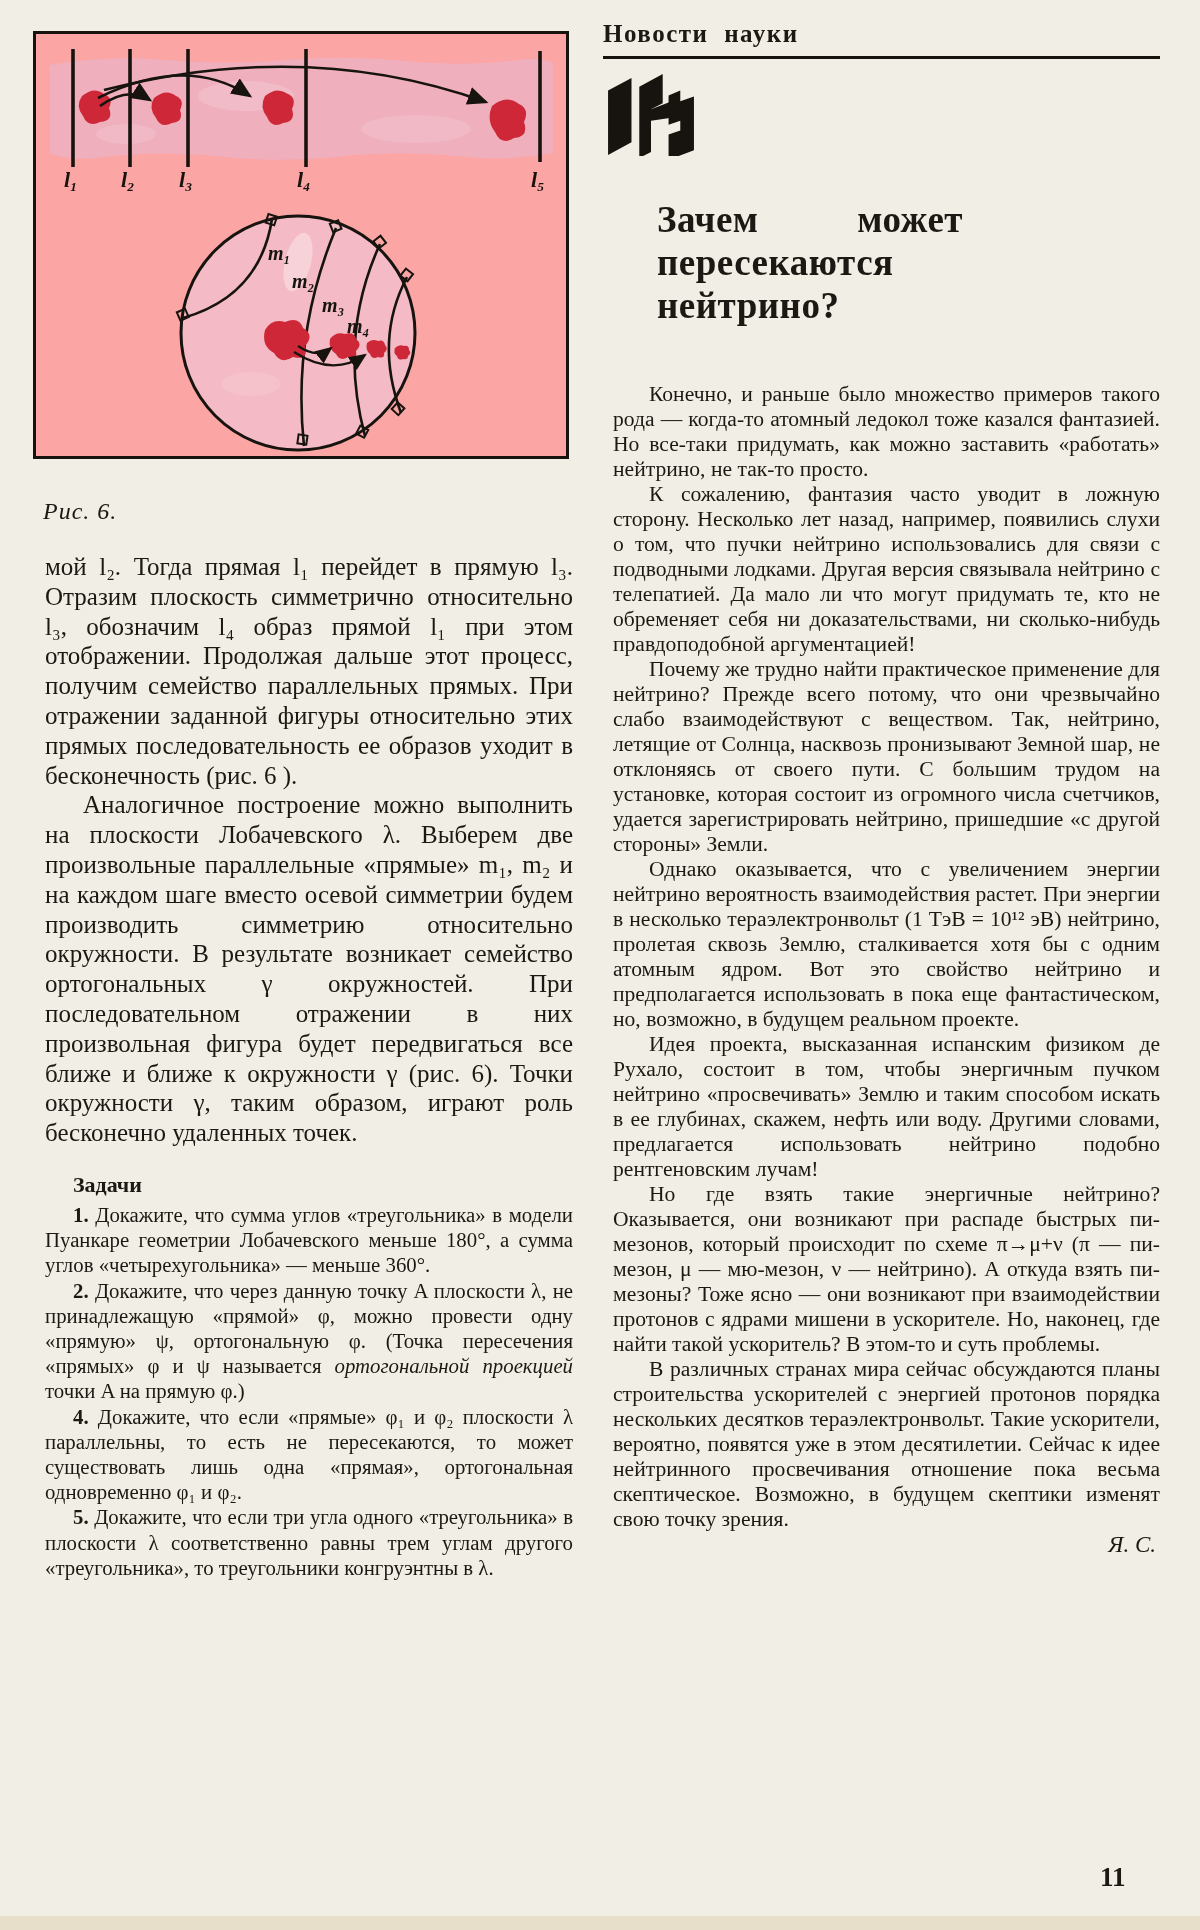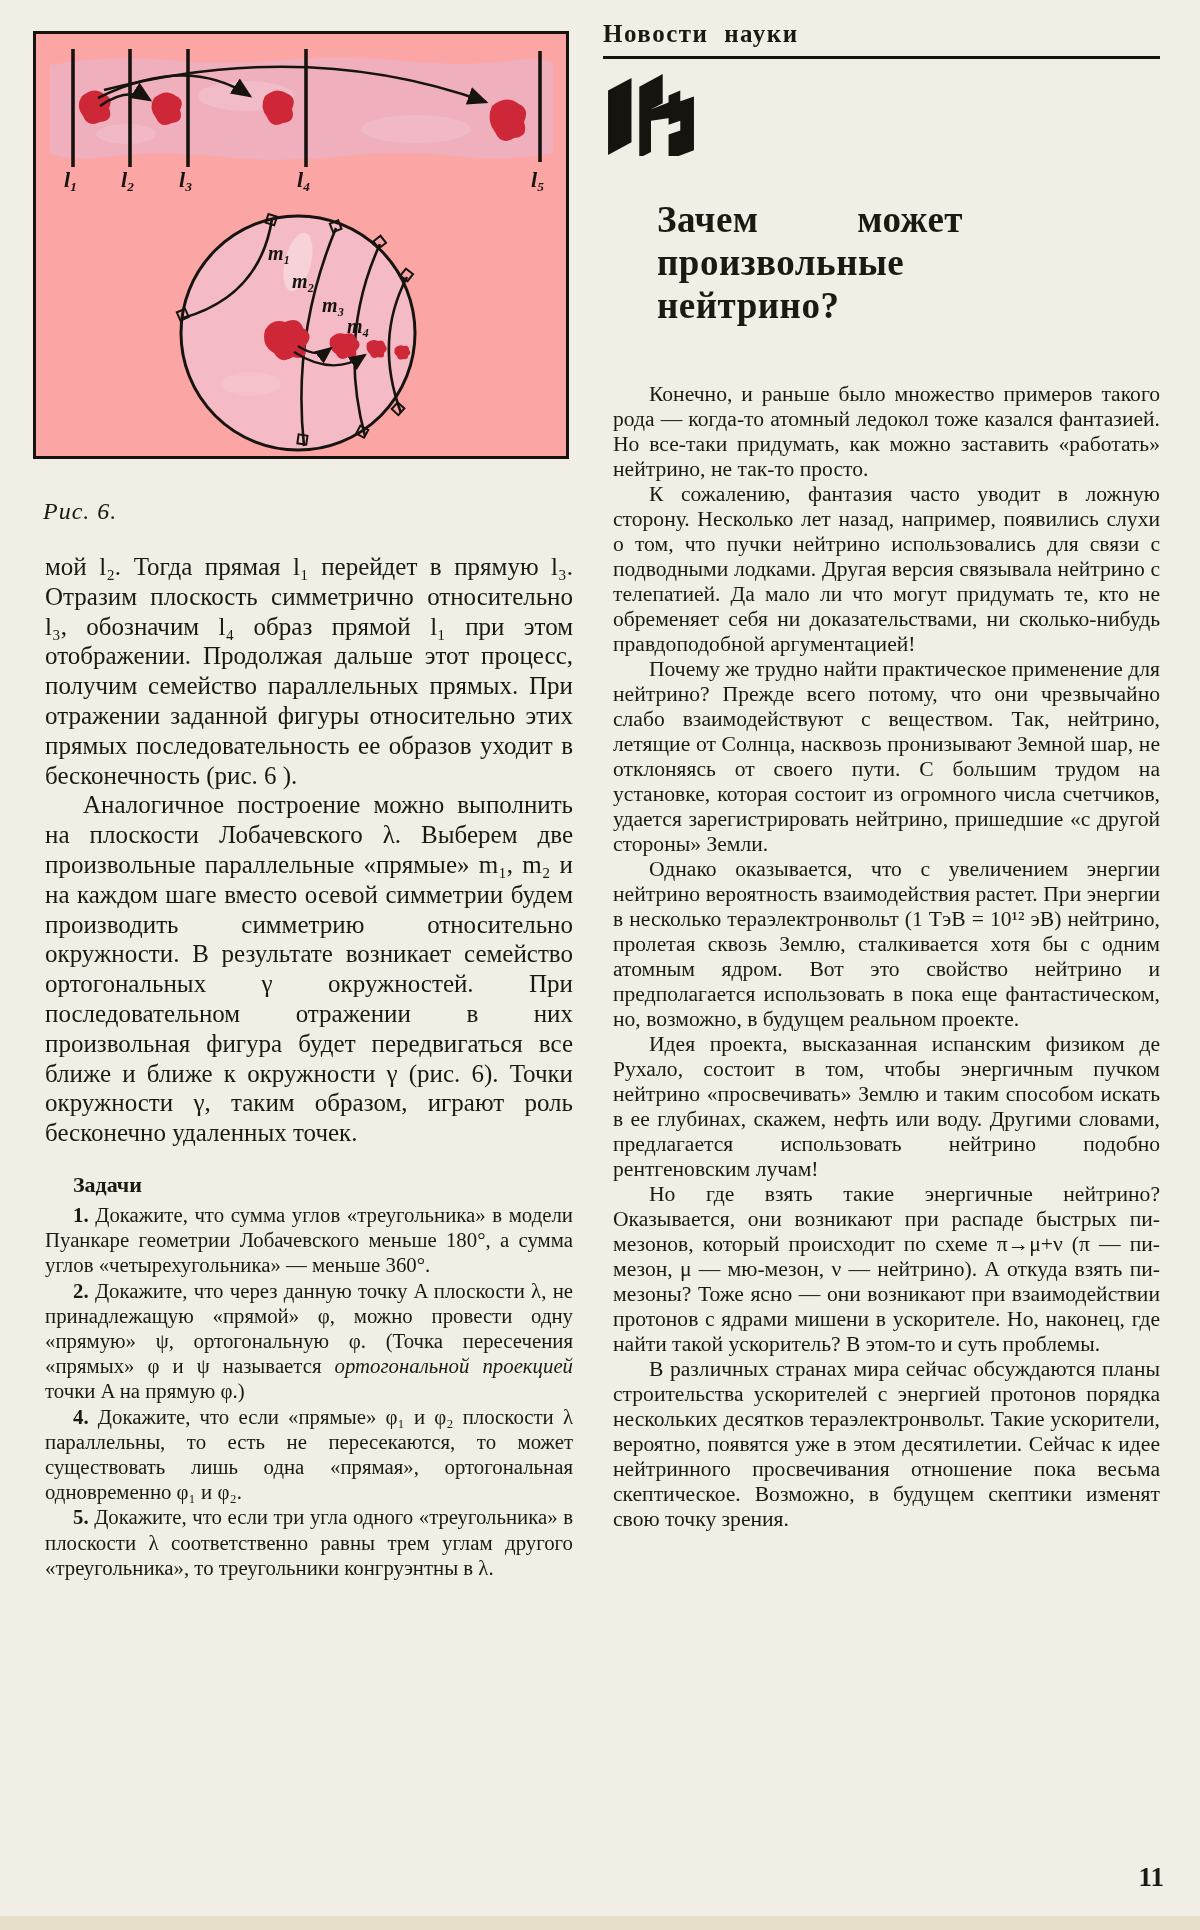--- a/index.html
+++ b/index.html
@@ -48,21 +48,21 @@
   .article-body{
     position:absolute;left:10px;top:382px;width:547px;
     font-size:21.6px;line-height:25px;text-align:justify;
   }
   .article-body p{margin:0;text-indent:36px;}
   .signature{
     text-align:right;font-style:italic;font-size:23px;
     margin-top:4px;padding-right:4px;text-indent:0 !important;
   }
   .page-number{
-    position:absolute;left:1100px;top:1862px;width:64px;text-align:right;
+    position:absolute;left:1100px;top:1862px;width:64px;
     font-weight:bold;font-size:27px;
   }
   .bottom-strip{
     position:absolute;left:0;bottom:0;width:1200px;height:14px;
     background:#ddd0ae;opacity:.5;
   }
 </style>
 </head>
 <body>
 
@@ -182,29 +182,30 @@
         <polygon points="62,22 74,17 74,28 88,23 88,78 62,88 62,62 74,58 74,48 62,52"></polygon>
       </g>
     </svg>
   </div>
 
   <div class="article-title">
     <div class="title-line1">
       <span>Зачем</span>
       <span>может</span>
     </div>
-    <div>произвольные</div>
+    <div>пересекаются</div>
     <div>нейтрино?</div>
   </div>
 
   <div class="article-body">
     <p>Конечно, и раньше было множество примеров такого рода — когда-то атомный ледокол тоже казался фантазией. Но все-таки придумать, как можно заставить «работать» нейтрино, не так-то просто.</p>
     <p>К сожалению, фантазия часто уводит в ложную сторону. Несколько лет назад, например, появились слухи о том, что пучки нейтрино использовались для связи с подводными лодками. Другая версия связывала нейтрино с телепатией. Да мало ли что могут придумать те, кто не обременяет себя ни доказательствами, ни сколько-нибудь правдоподобной аргументацией!</p>
     <p>Почему же трудно найти практическое применение для нейтрино? Прежде всего потому, что они чрезвычайно слабо взаимодействуют с веществом. Так, нейтрино, летящие от Солнца, насквозь пронизывают Земной шар, не отклоняясь от своего пути. С большим трудом на установке, которая состоит из огромного числа счетчиков, удается зарегистрировать нейтрино, пришедшие «с другой стороны» Земли.</p>
     <p>Однако оказывается, что с увеличением энергии нейтрино вероятность взаимодействия растет. При энергии в несколько тераэлектронвольт (1 ТэВ = 10¹² эВ) нейтрино, пролетая сквозь Землю, сталкивается хотя бы с одним атомным ядром. Вот это свойство нейтрино и предполагается использовать в пока еще фантастическом, но, возможно, в будущем реальном проекте.</p>
     <p>Идея проекта, высказанная испанским физиком де Рухало, состоит в том, чтобы энергичным пучком нейтрино «просвечивать» Землю и таким способом искать в ее глубинах, скажем, нефть или воду. Другими словами, предлагается использовать нейтрино подобно рентгеновским лучам!</p>
     <p>Но где взять такие энергичные нейтрино? Оказывается, они возникают при распаде быстрых пи-мезонов, который происходит по схеме π→μ+ν (π — пи-мезон, μ — мю-мезон, ν — нейтрино). А откуда взять пи-мезоны? Тоже ясно — они возникают при взаимодействии протонов с ядрами мишени в ускорителе. Но, наконец, где найти такой ускоритель? В этом-то и суть проблемы.</p>
     <p>В различных странах мира сейчас обсуждаются планы строительства ускорителей с энергией протонов порядка нескольких десятков тераэлектронвольт. Такие ускорители, вероятно, появятся уже в этом десятилетии. Сейчас к идее нейтринного просвечивания отношение пока весьма скептическое. Возможно, в будущем скептики изменят свою точку зрения.</p>
+    <p class="signature">Я. С.</p>
   </div>
 </div>
 
 <div class="page-number">11</div>
 <div class="bottom-strip"></div>
 
 </body></html>

